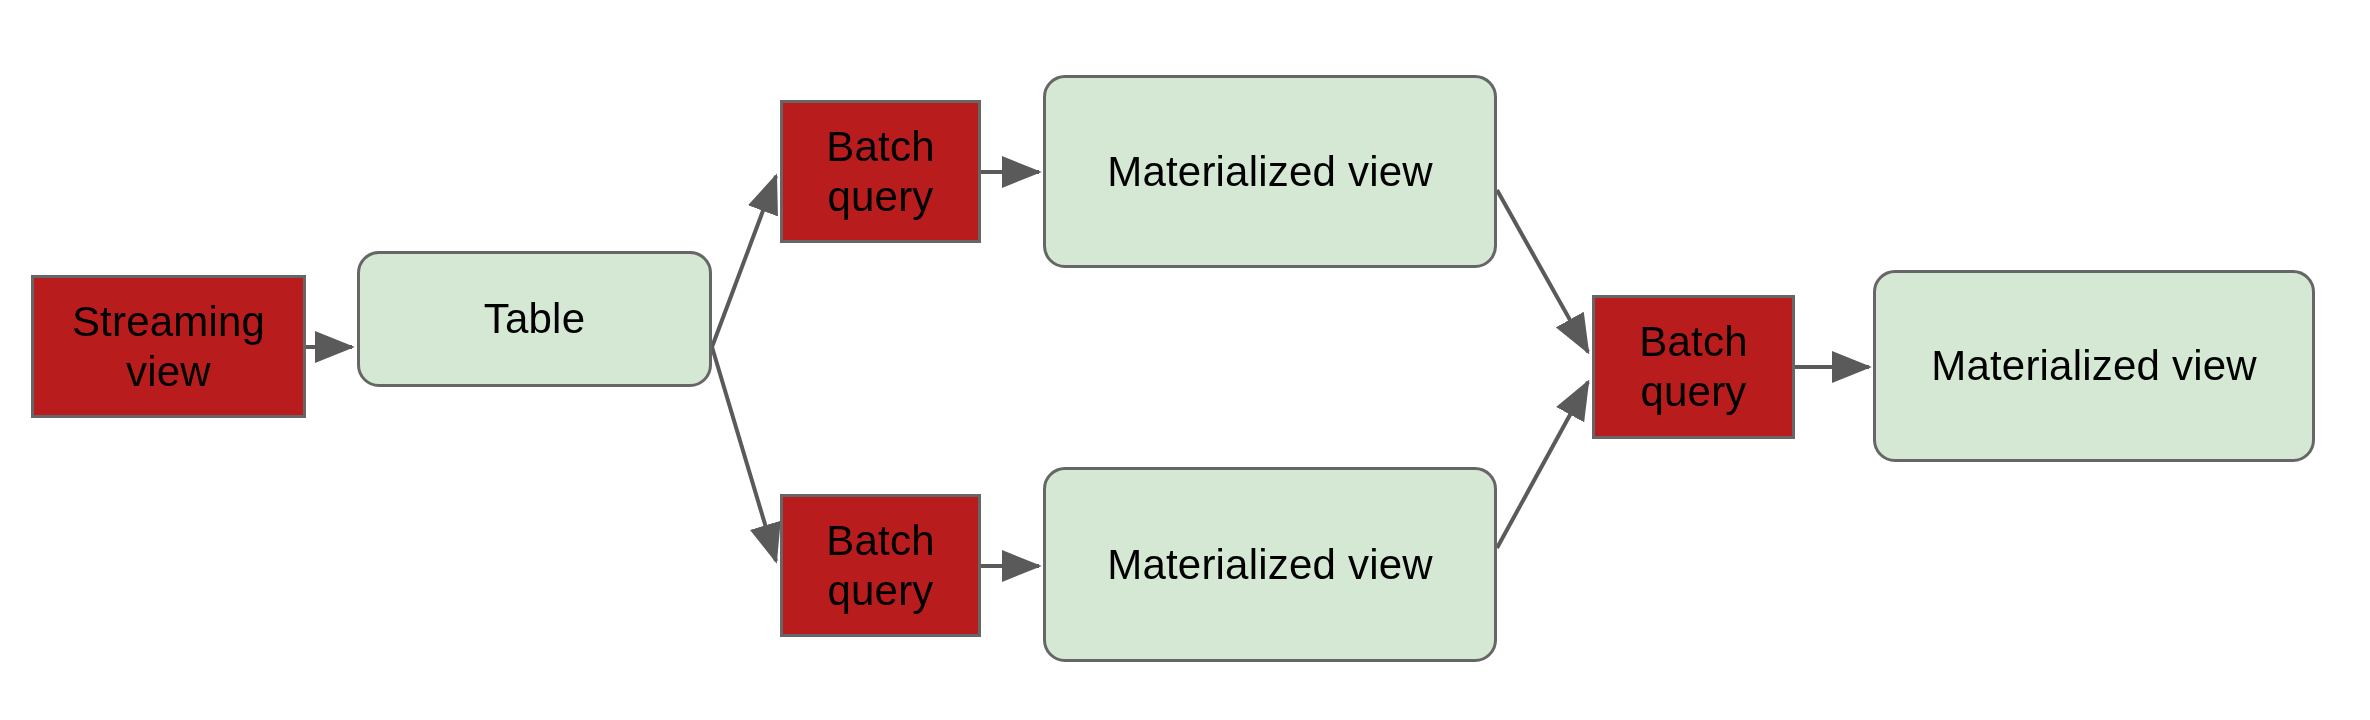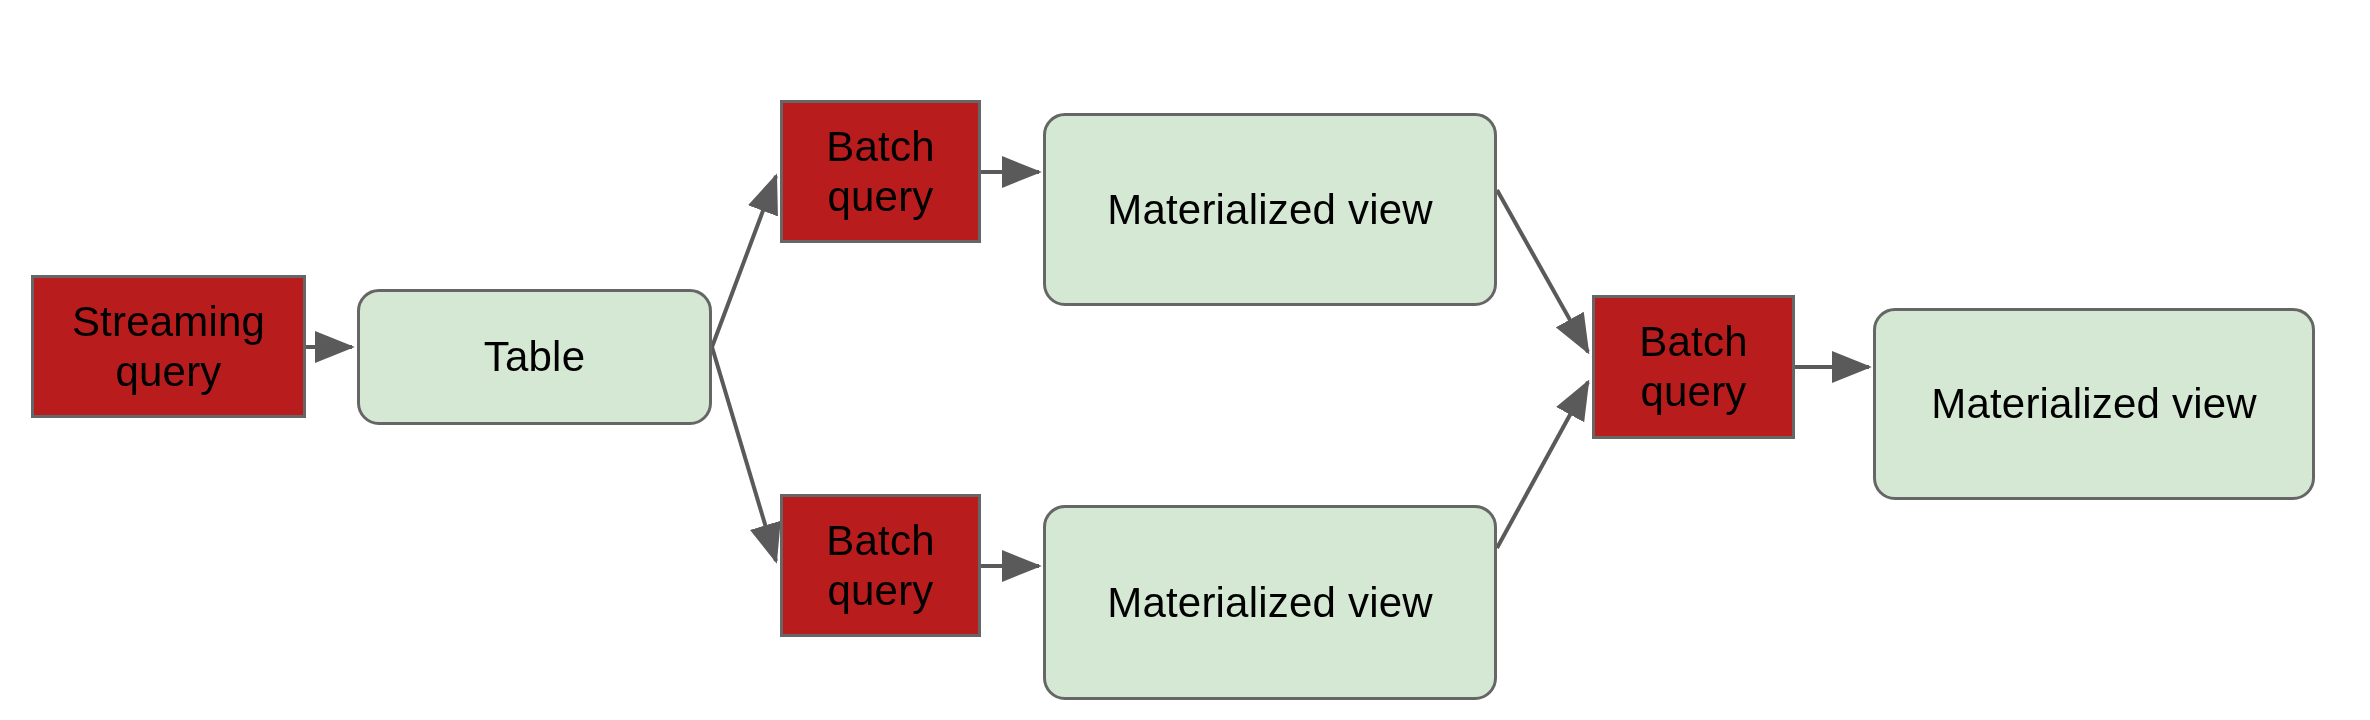--- a/index.html
+++ b/index.html
@@ -41,21 +41,20 @@
   }
   .node-process {
     background: #b91c1c;
     border-color: #666666;
     border-radius: 0;
   }
   .node-store {
     background: #d5e8d4;
     border-color: #666666;
     border-radius: 22px;
-    margin-top: 38px;
   }
   .node-label {
     display: block;
     white-space: pre-line;
     padding: 0 6px;
   }
 </style>
 </head>
 <body>
 
@@ -80,21 +79,21 @@
 
     <line x1="1497" y1="190" x2="1588" y2="352" stroke="#5a5a5a" stroke-width="4" marker-end="url(#arrowhead)"></line>
 
     <line x1="1497" y1="548" x2="1588" y2="382" stroke="#5a5a5a" stroke-width="4" marker-end="url(#arrowhead)"></line>
 
     <line x1="1795" y1="367" x2="1869" y2="367" stroke="#5a5a5a" stroke-width="4" marker-end="url(#arrowhead)"></line>
   </svg>
 
   <div class="node node-process" style="left:31px; top:275px; width:275px; height:143px;">
     <span class="node-label">Streaming
-query</span>
+view</span>
   </div>
 
   <div class="node node-store" style="left:357px; top:251px; width:355px; height:136px;">
     <span class="node-label">Table</span>
   </div>
 
   <div class="node node-process" style="left:780px; top:100px; width:201px; height:143px;">
     <span class="node-label">Batch
 query</span>
   </div>

